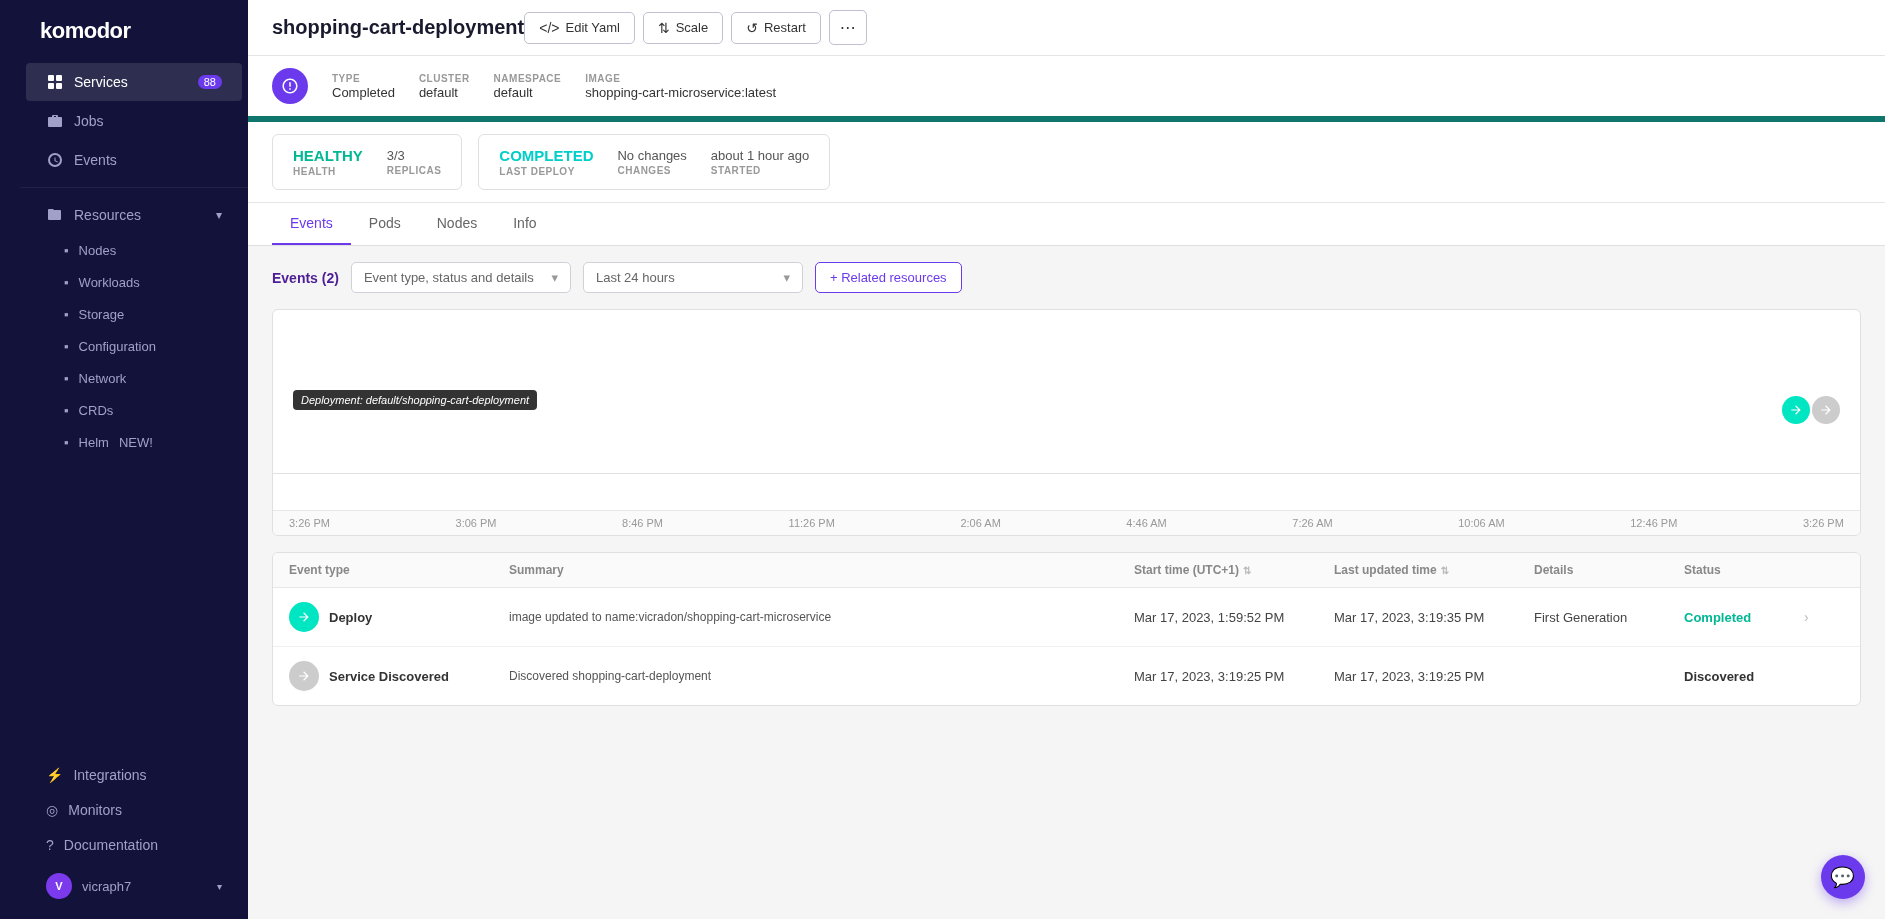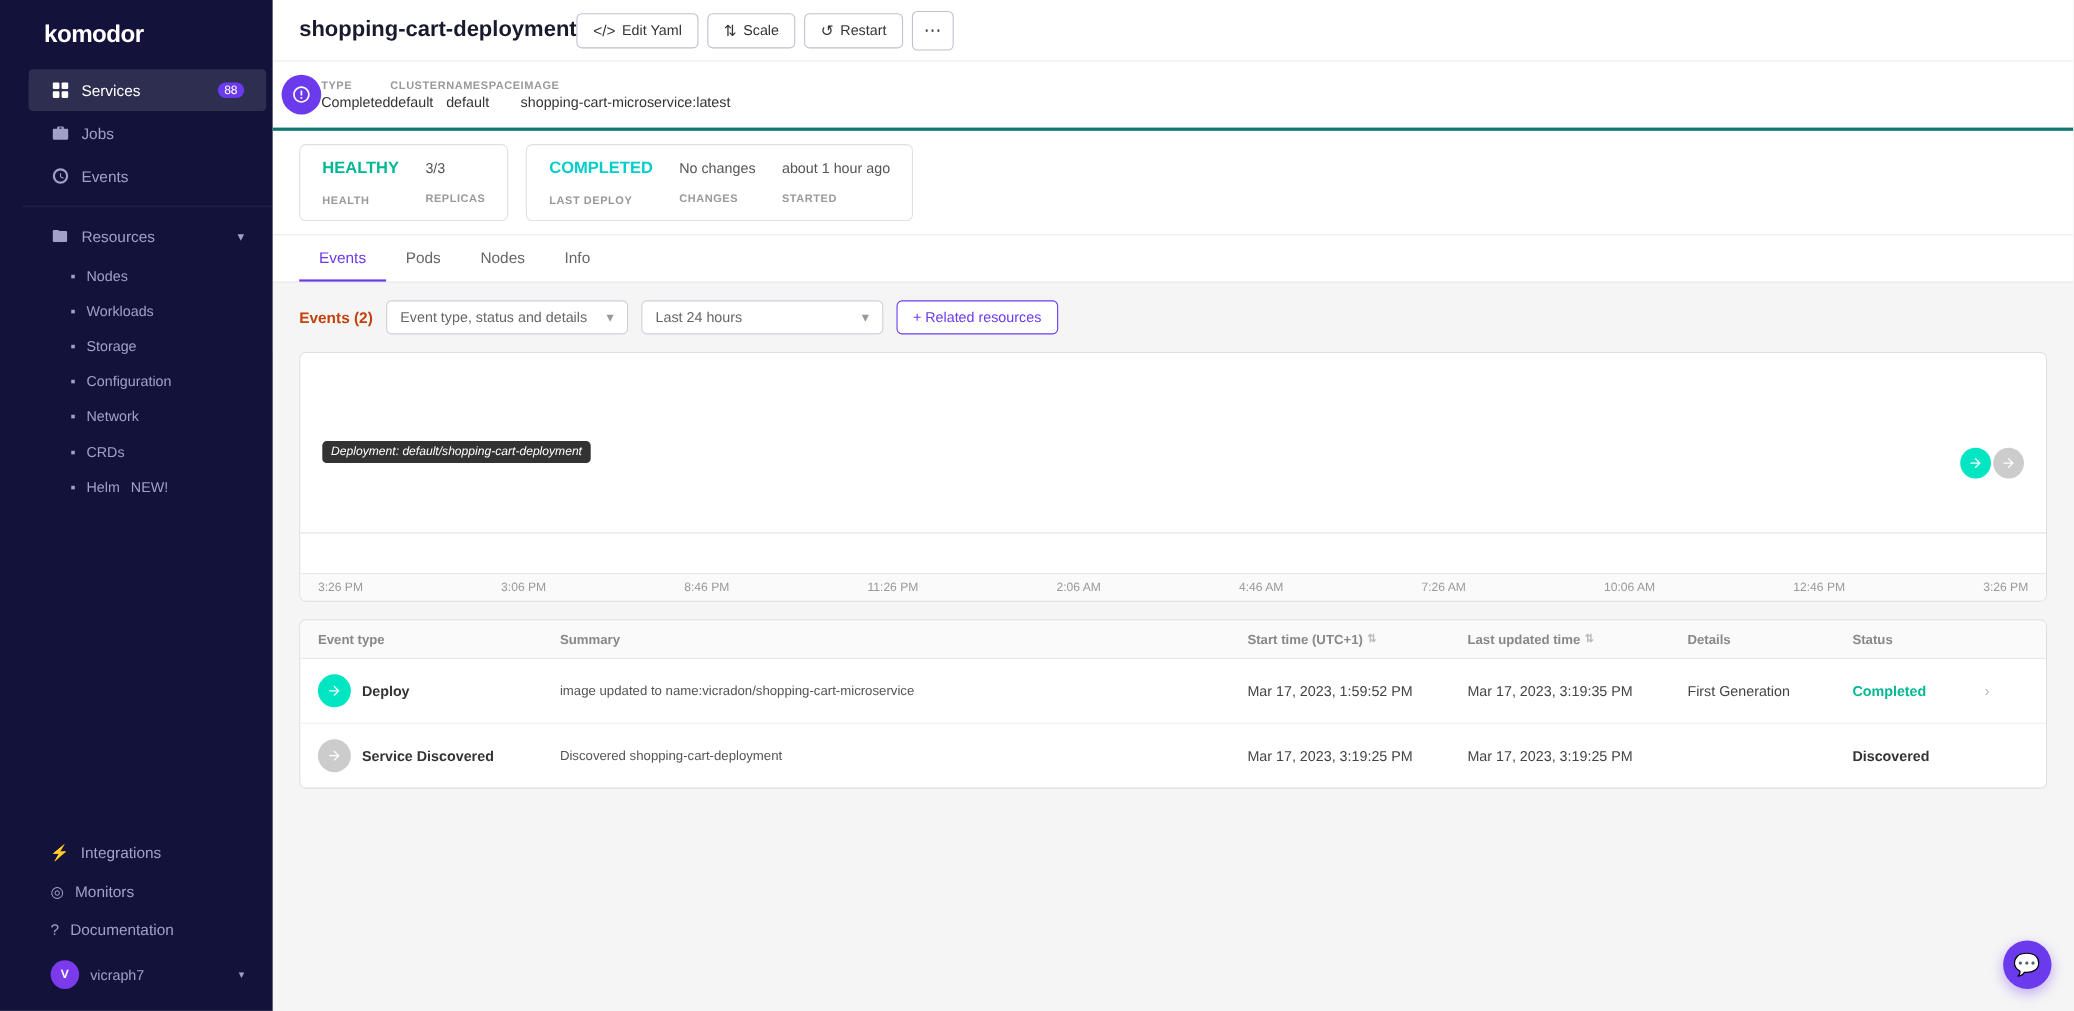--- a/index.html
+++ b/index.html
@@ -120,24 +120,25 @@
       border: 1.5px solid #c0c0d0;
       background: #fff;
       color: #333;
     }
     .btn-icon { font-size: 14px; }
     .btn-more { padding: 7px 10px; font-size: 16px; }
 
     
     .metabar {
       background: #fff;
-      border-bottom: 3px solid #0f766e;
-      padding: 12px 8px;
-      display: flex;
-      align-items: center;
+      border-bottom: 6px solid #0f766e;
+      padding: 12px 24px;
+      display: flex;
+      align-items: center;
+      gap: 24px;
       flex-shrink: 0;
     }
     .meta-icon {
       width: 36px; height: 36px;
       background: #6c3aed;
       border-radius: 50%;
       display: flex; align-items: center; justify-content: center;
       color: #fff; font-size: 16px;
     }
     .meta-item { display: flex; flex-direction: column; gap: 1px; }
@@ -155,21 +156,21 @@
     }
     .status-card {
       border: 1px solid #e0e0e0;
       border-radius: 6px;
       padding: 12px 20px;
       display: flex;
       gap: 24px;
       align-items: center;
       min-width: 160px;
     }
-    .status-group { display: flex; flex-direction: column; gap: 16px; }
+    .status-group { display: flex; flex-direction: column; gap: 2px; }
     .status-value { font-size: 15px; font-weight: 700; }
     .status-value.green { color: #00b894; }
     .status-value.teal { color: #00cec9; }
     .status-label { font-size: 10px; text-transform: uppercase; color: #999; font-weight: 600; letter-spacing: 0.5px; }
     .status-sub { font-size: 13px; color: #555; }
 
     
     .tabs-bar {
       background: #fff;
       border-bottom: 1px solid #e0e0e0;
@@ -190,21 +191,21 @@
 
     
     .events-toolbar {
       padding: 16px 24px;
       display: flex;
       align-items: center;
       gap: 12px;
       background: #f5f5f5;
       flex-shrink: 0;
     }
-    .events-count { font-size: 14px; font-weight: 600; color: #c2410c; }
+    .events-count { font-size: 14px; font-weight: 600; color: #4c1d95; }
     .filter-dropdown {
       display: flex;
       align-items: center;
       gap: 6px;
       padding: 7px 12px;
       border: 1.5px solid #d0d0d8;
       border-radius: 5px;
       background: #fff;
       font-size: 13px;
       color: #666;

